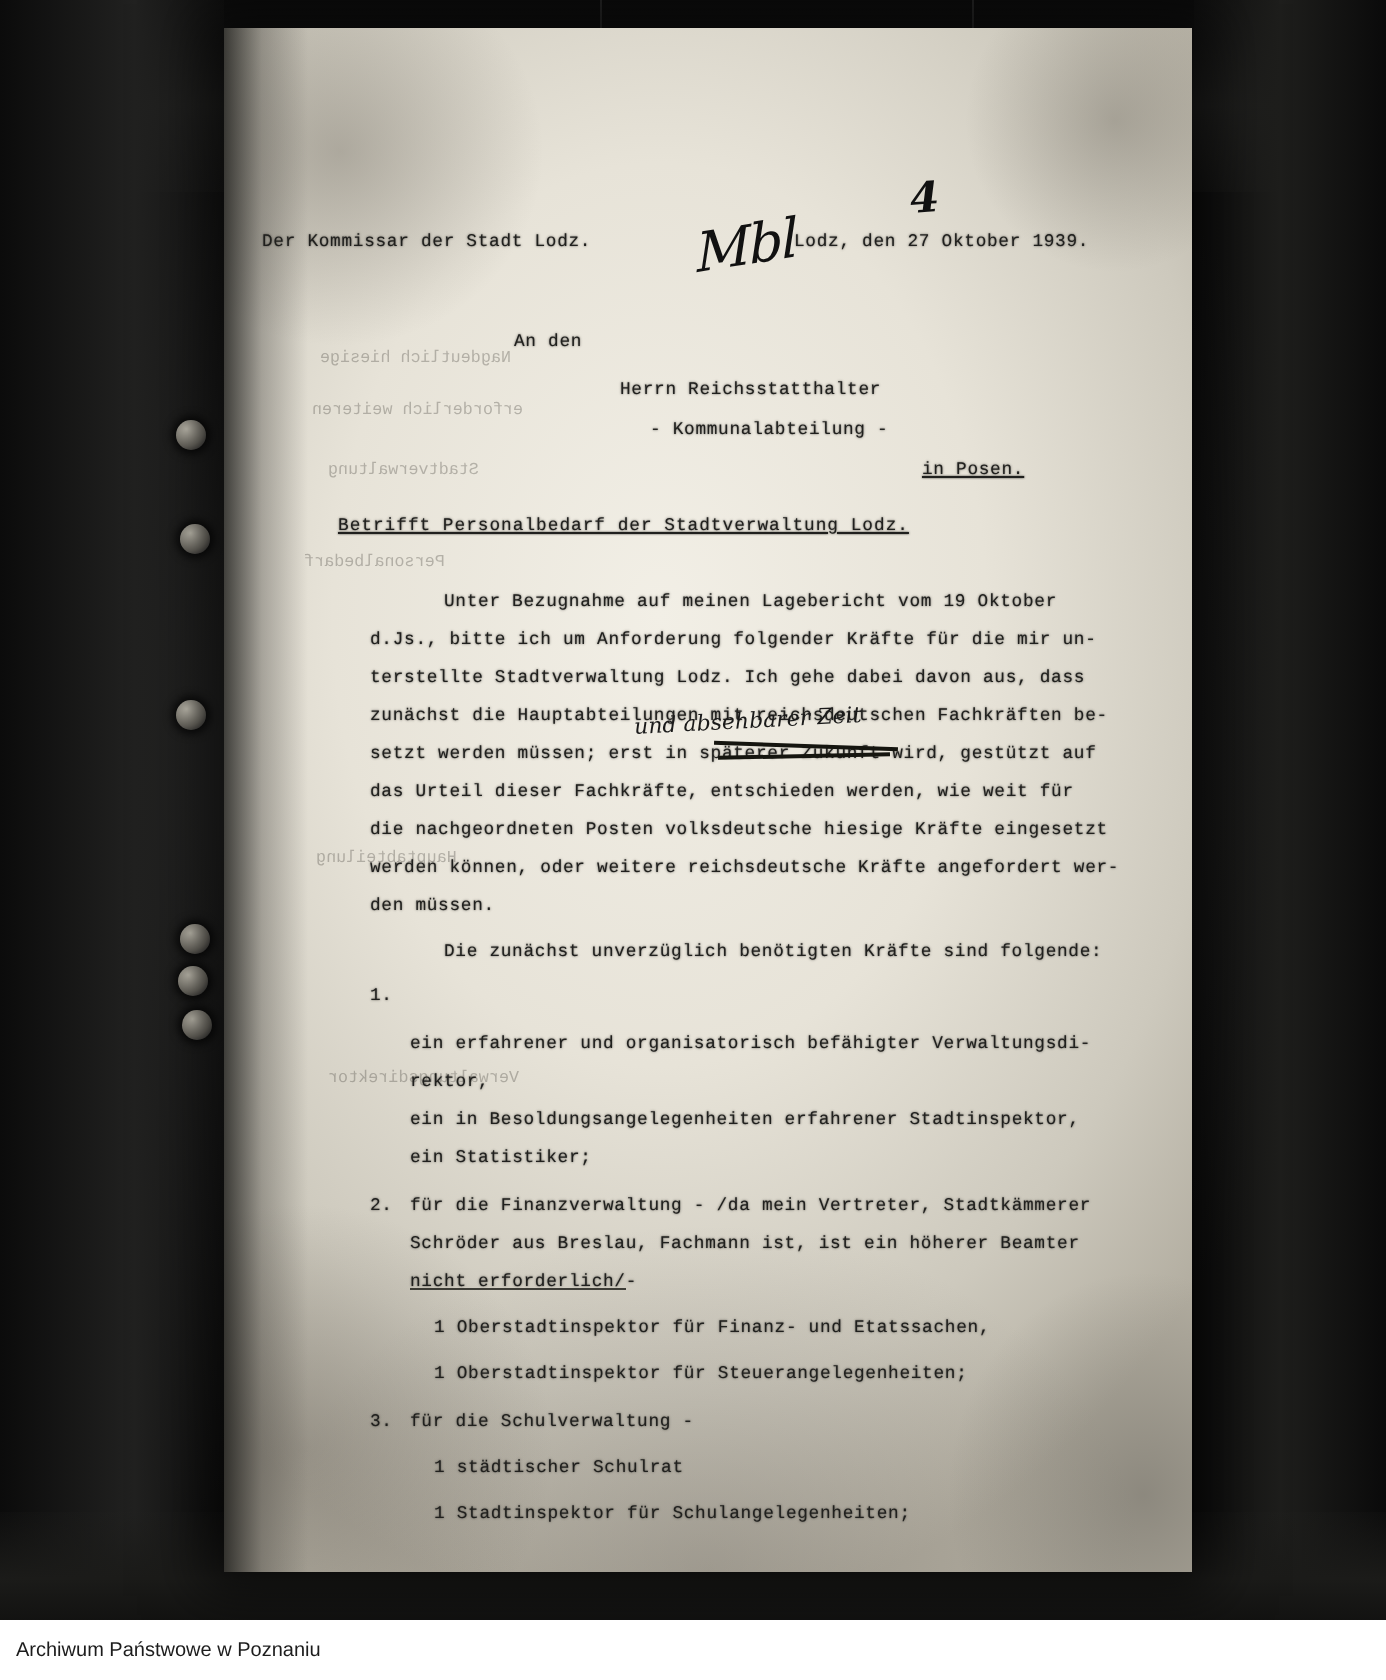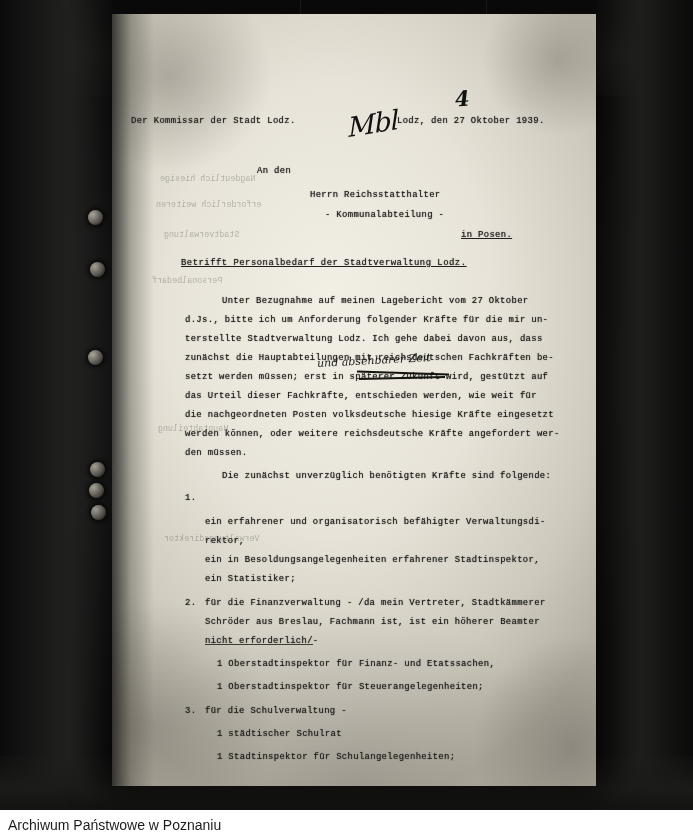--- a/index.html
+++ b/index.html
@@ -98,21 +98,21 @@
     text-shadow: 0 0 1.1px rgba(50,48,44,0.85);
   }
   .hdr-left  { left: 19px;  top: 98px; }
   .hdr-right { left: 285px; top: 98px; }
   .anden     { left: 145px; top: 148px; }
   .addr1     { left: 198px; top: 172px; }
   .addr2     { left: 213px; top: 192px; }
   .addr3     { left: 349px; top: 212px; text-decoration: underline; }
 
   .subject {
-    left: 69px; top: 240px;
+    left: 57px; top: 240px;
     text-decoration: underline;
     letter-spacing: 0.5px;
   }
 
   .body-line { left: 73px; }
   .ind       { left: 110px; }
 
   .num-item  { left: 73px; }
   .sub-item  { left: 93px; text-align: center; }
   .subsub    { left: 105px; }
@@ -177,21 +177,21 @@
     position: absolute;
     left: 0; bottom: 0;
     width: 693px; height: 30px;
     background: #ffffff;
     display: flex;
     align-items: center;
   }
   #footer-bar span {
     margin-left: 8px;
     font-family: "Liberation Sans", sans-serif;
-    font-size: 14px;
+    font-size: 10px;
     color: #1d1d1d;
   }
 
   
   .scratch {
     position: absolute;
     background: rgba(255,255,255,0.10);
     pointer-events: none;
   }
 </style>
@@ -230,21 +230,21 @@
       <div class="tline hdr-left">Der Kommissar der Stadt Lodz.</div>
       <div class="tline hdr-right">Lodz, den 27 Oktober 1939.</div>
 
       <div class="tline anden">An den</div>
       <div class="tline addr1">Herrn Reichsstatthalter</div>
       <div class="tline addr2">- Kommunalabteilung -</div>
       <div class="tline addr3">in Posen.</div>
 
       <div class="tline subject">Betrifft Personalbedarf der Stadtverwaltung Lodz.</div>
 
-      <div class="tline ind" style="top:278px;">Unter Bezugnahme auf meinen Lagebericht vom 27 Oktober</div>
+      <div class="tline ind" style="top:278px;">Unter Bezugnahme auf meinen Lagebericht vom 19 Oktober</div>
       <div class="tline body-line" style="top:297px;">d.Js., bitte ich um Anforderung folgender Kräfte für die mir un-</div>
       <div class="tline body-line" style="top:316px;">terstellte Stadtverwaltung Lodz. Ich gehe dabei davon aus, dass</div>
       <div class="tline body-line" style="top:335px;">zunächst die Hauptabteilungen mit reichsdeutschen Fachkräften be-</div>
       <div class="tline body-line" style="top:354px;">setzt werden müssen; erst in späterer Zukunft wird, gestützt auf</div>
       <div class="tline body-line" style="top:373px;">das Urteil dieser Fachkräfte, entschieden werden, wie weit für</div>
       <div class="tline body-line" style="top:411px;">werden können, oder weitere reichsdeutsche Kräfte angefordert wer-</div>
       <div class="tline body-line" style="top:392px;">die nachgeordneten Posten volksdeutsche hiesige Kräfte eingesetzt</div>
       <div class="tline body-line" style="top:430px;">den müssen.</div>
 
       <div class="tline ind" style="top:453px;">Die zunächst unverzüglich benötigten Kräfte sind folgende:</div>

